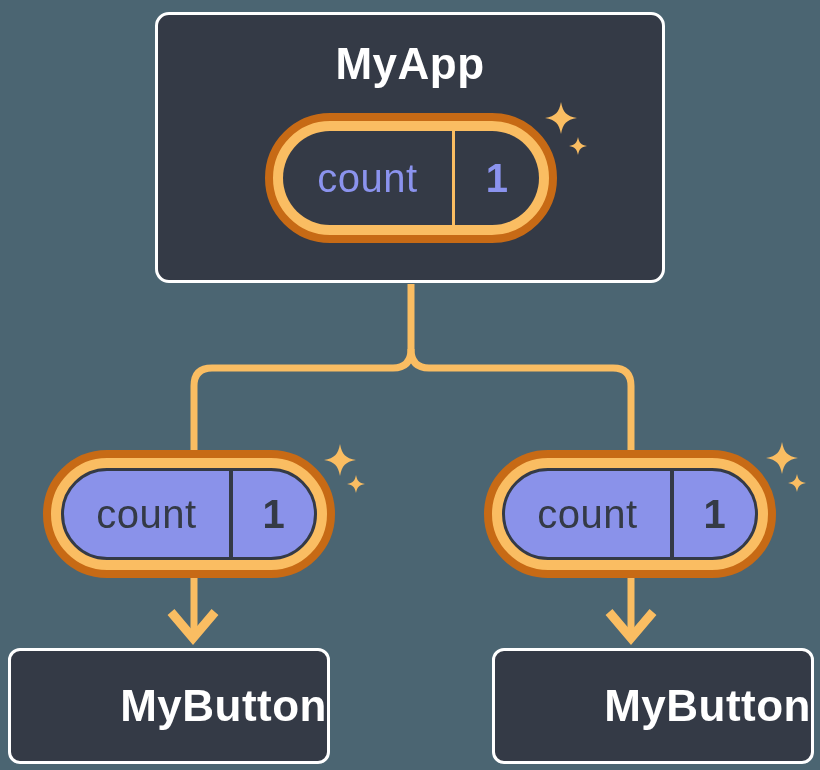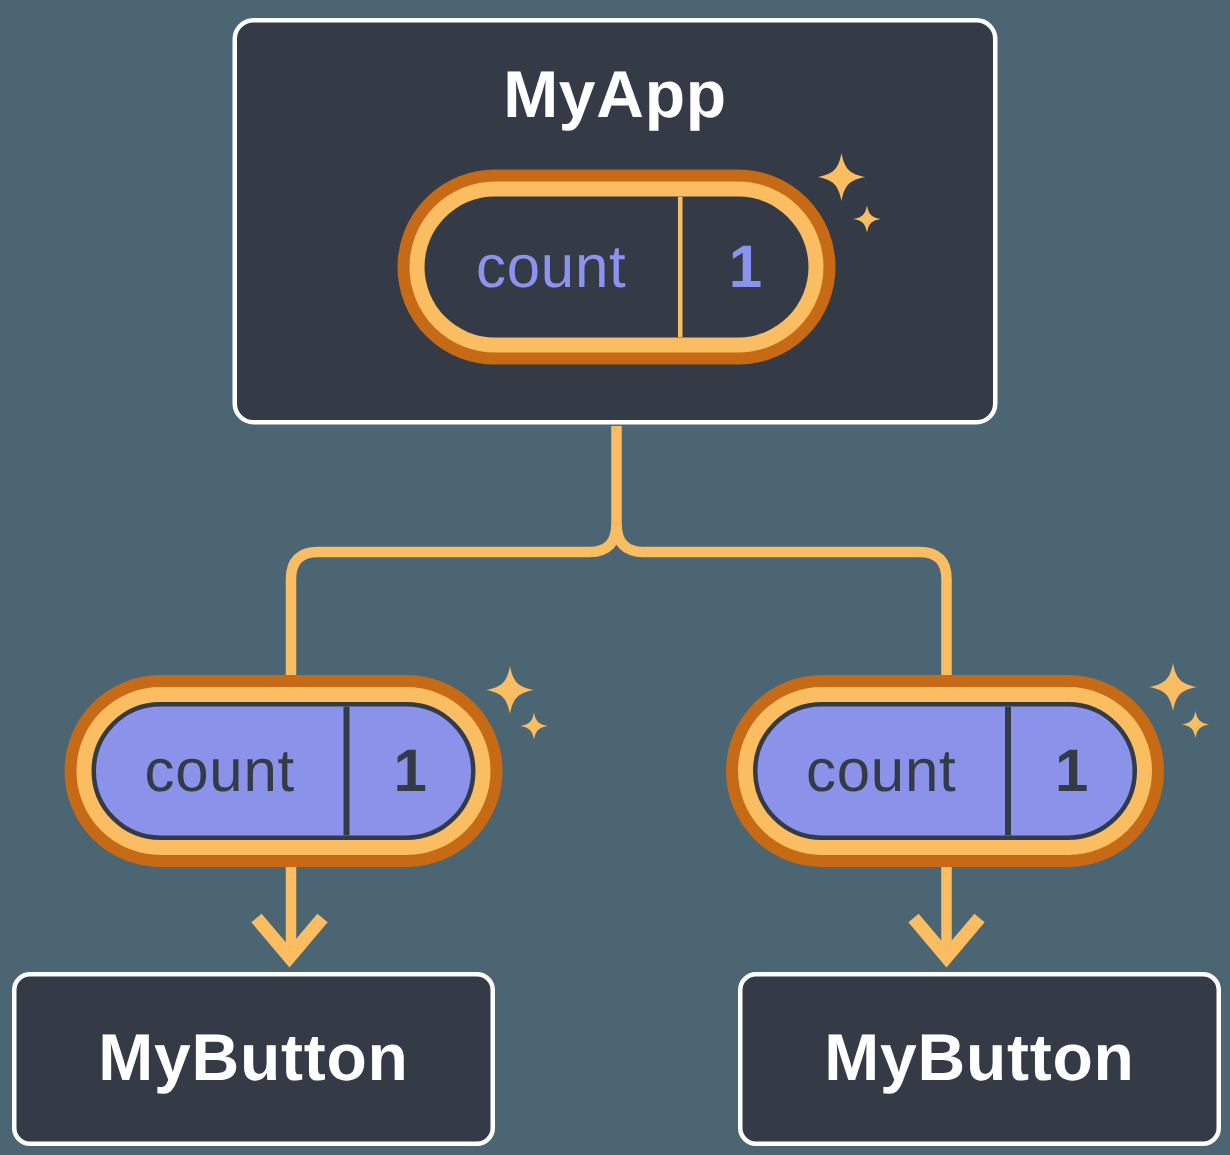--- a/index.html
+++ b/index.html
@@ -20,21 +20,21 @@
     position:absolute;z-index:2;box-sizing:border-box;
     background:#343A46;border:3px solid #FFFFFF;border-radius:14px;
   }
   .node-root{left:155px;top:12px;width:510px;height:271px;}
   .node-title{
     color:#FFFFFF;font-size:44px;font-weight:700;line-height:46px;
     text-align:center;padding-top:26px;letter-spacing:0.5px;
   }
   .node-child{
     left:8px;top:648px;width:322px;height:116px;border-radius:12px;
-    display:flex;align-items:center;justify-content:center;
+    display:flex;align-items:center;justify-content:flex-end;
   }
   .node-child.right{left:492px;}
   .node-child .node-title{padding-top:0;}
 
   
   .pill{
     position:absolute;box-sizing:border-box;z-index:2;
     border:8px solid #C76A15;background:#FABD62;border-radius:999px;text-align:center;
   }
   .pill-core{

